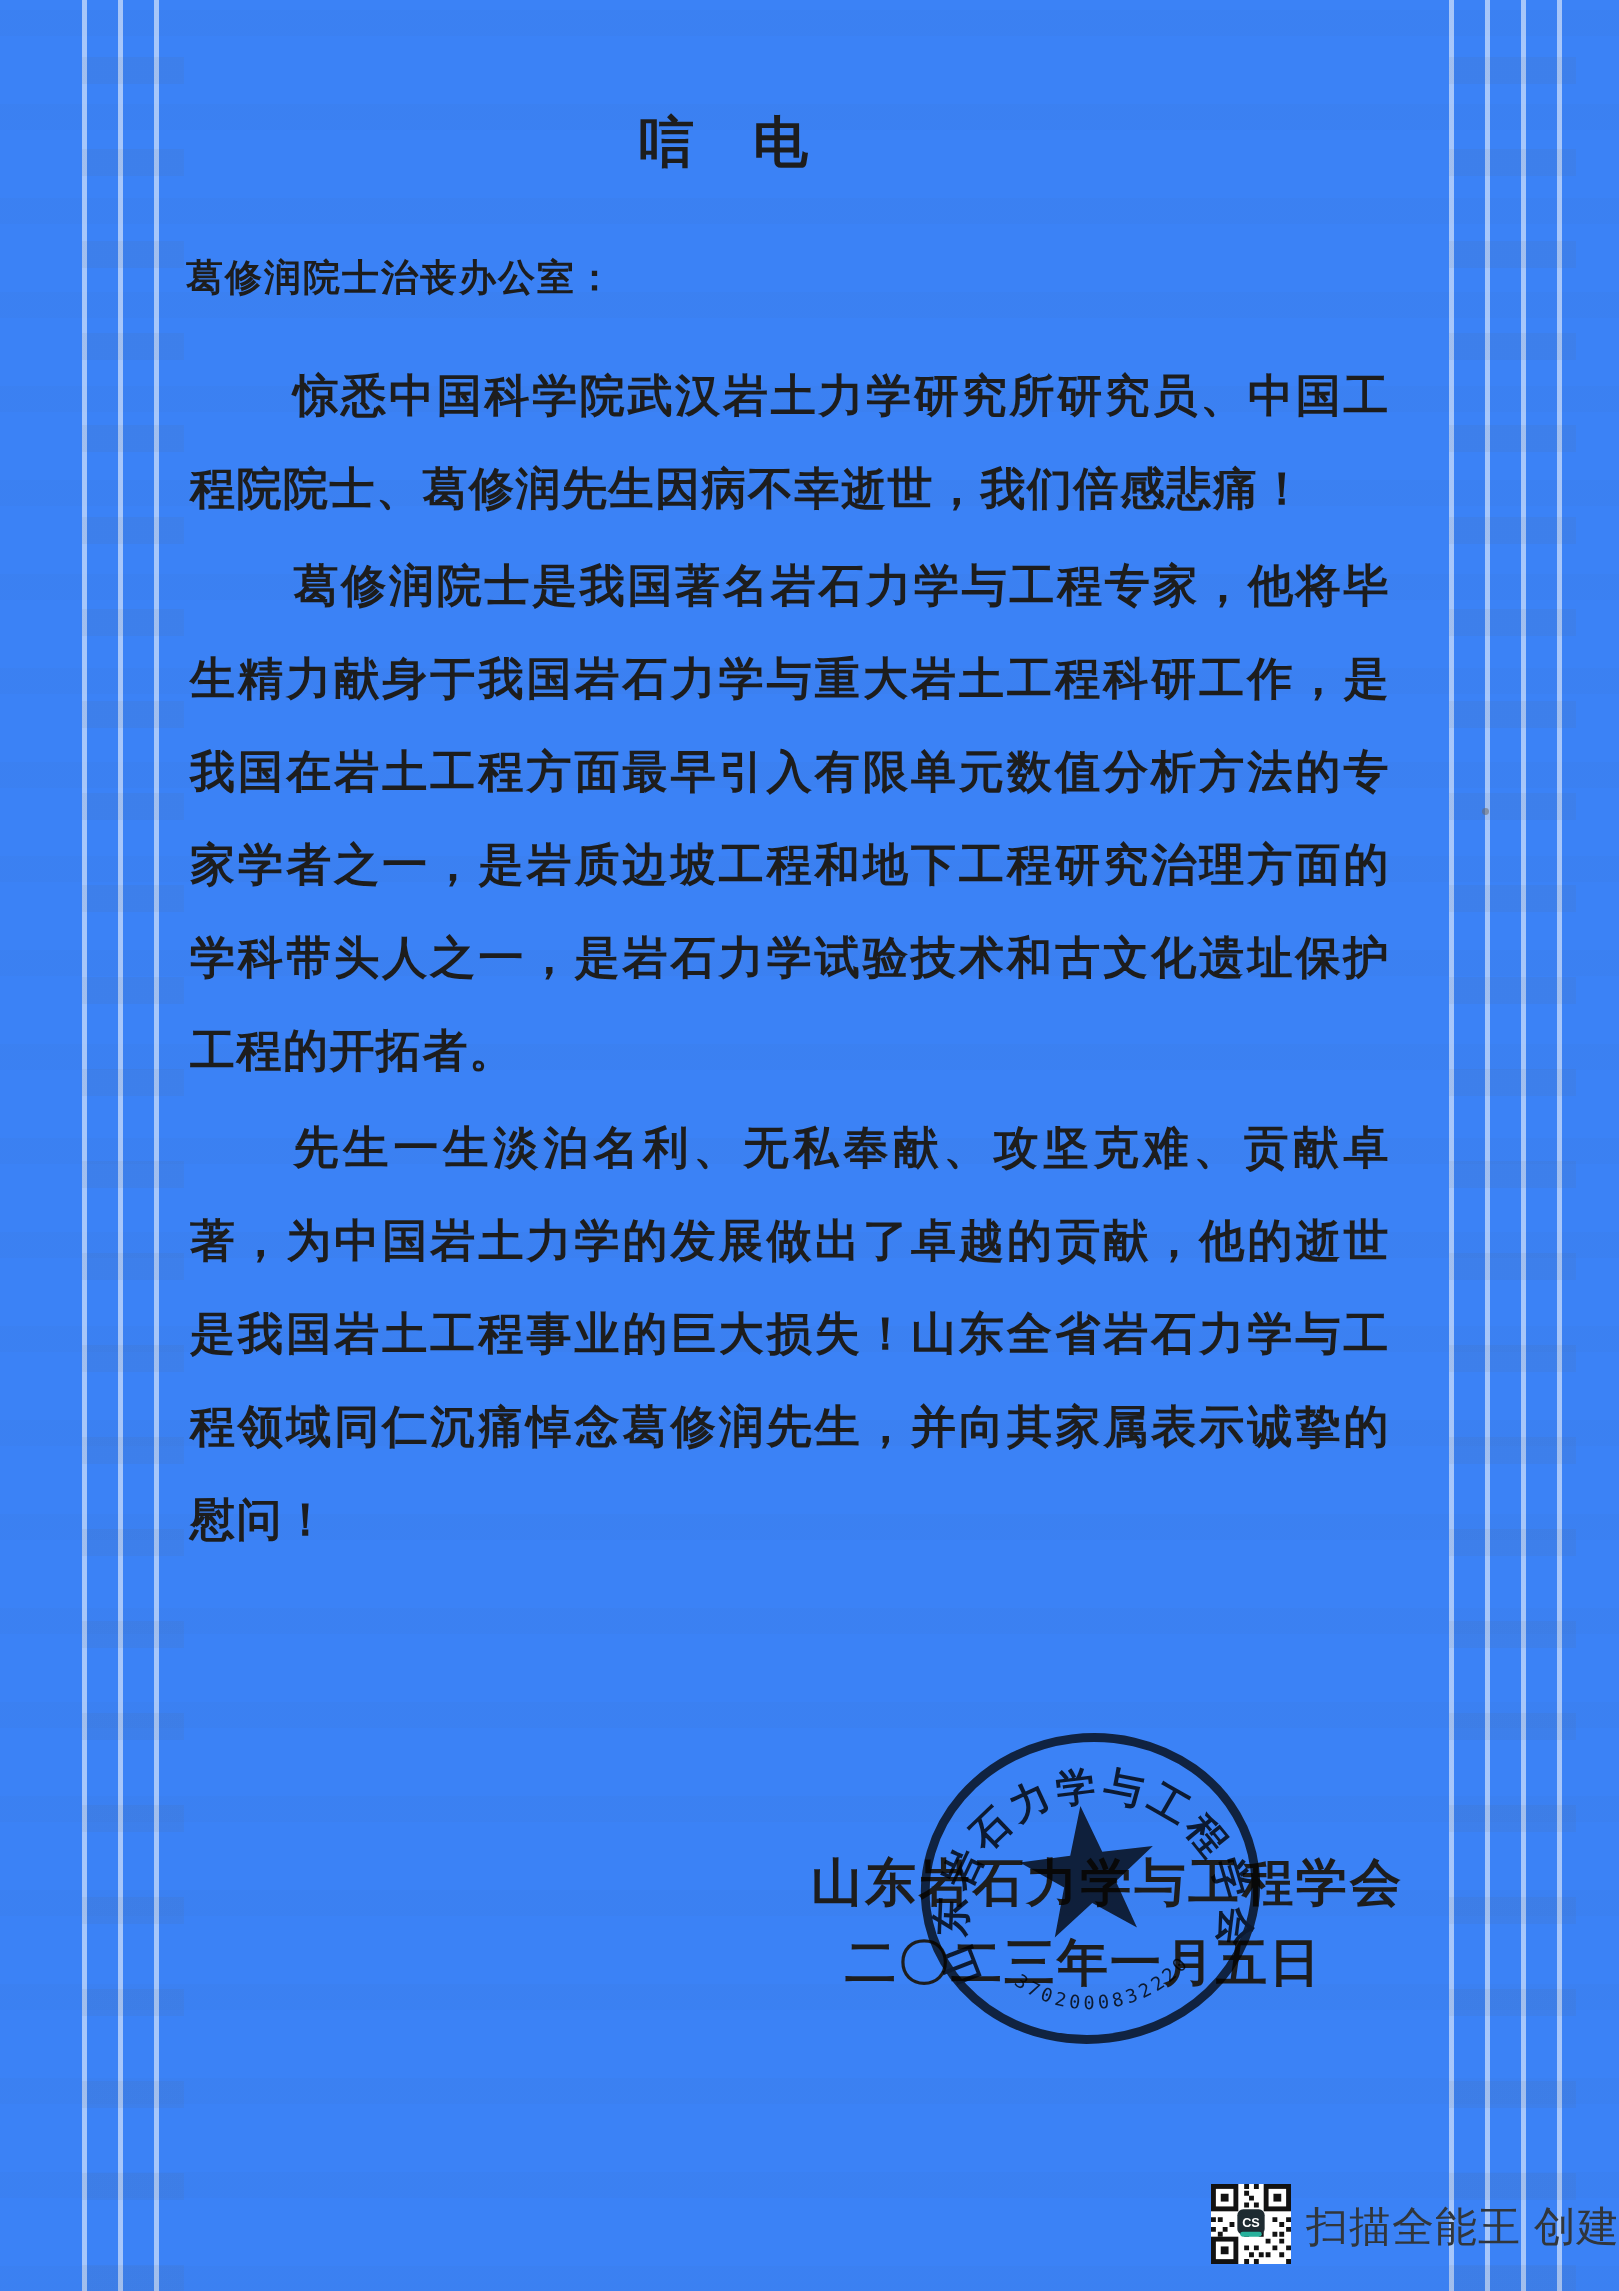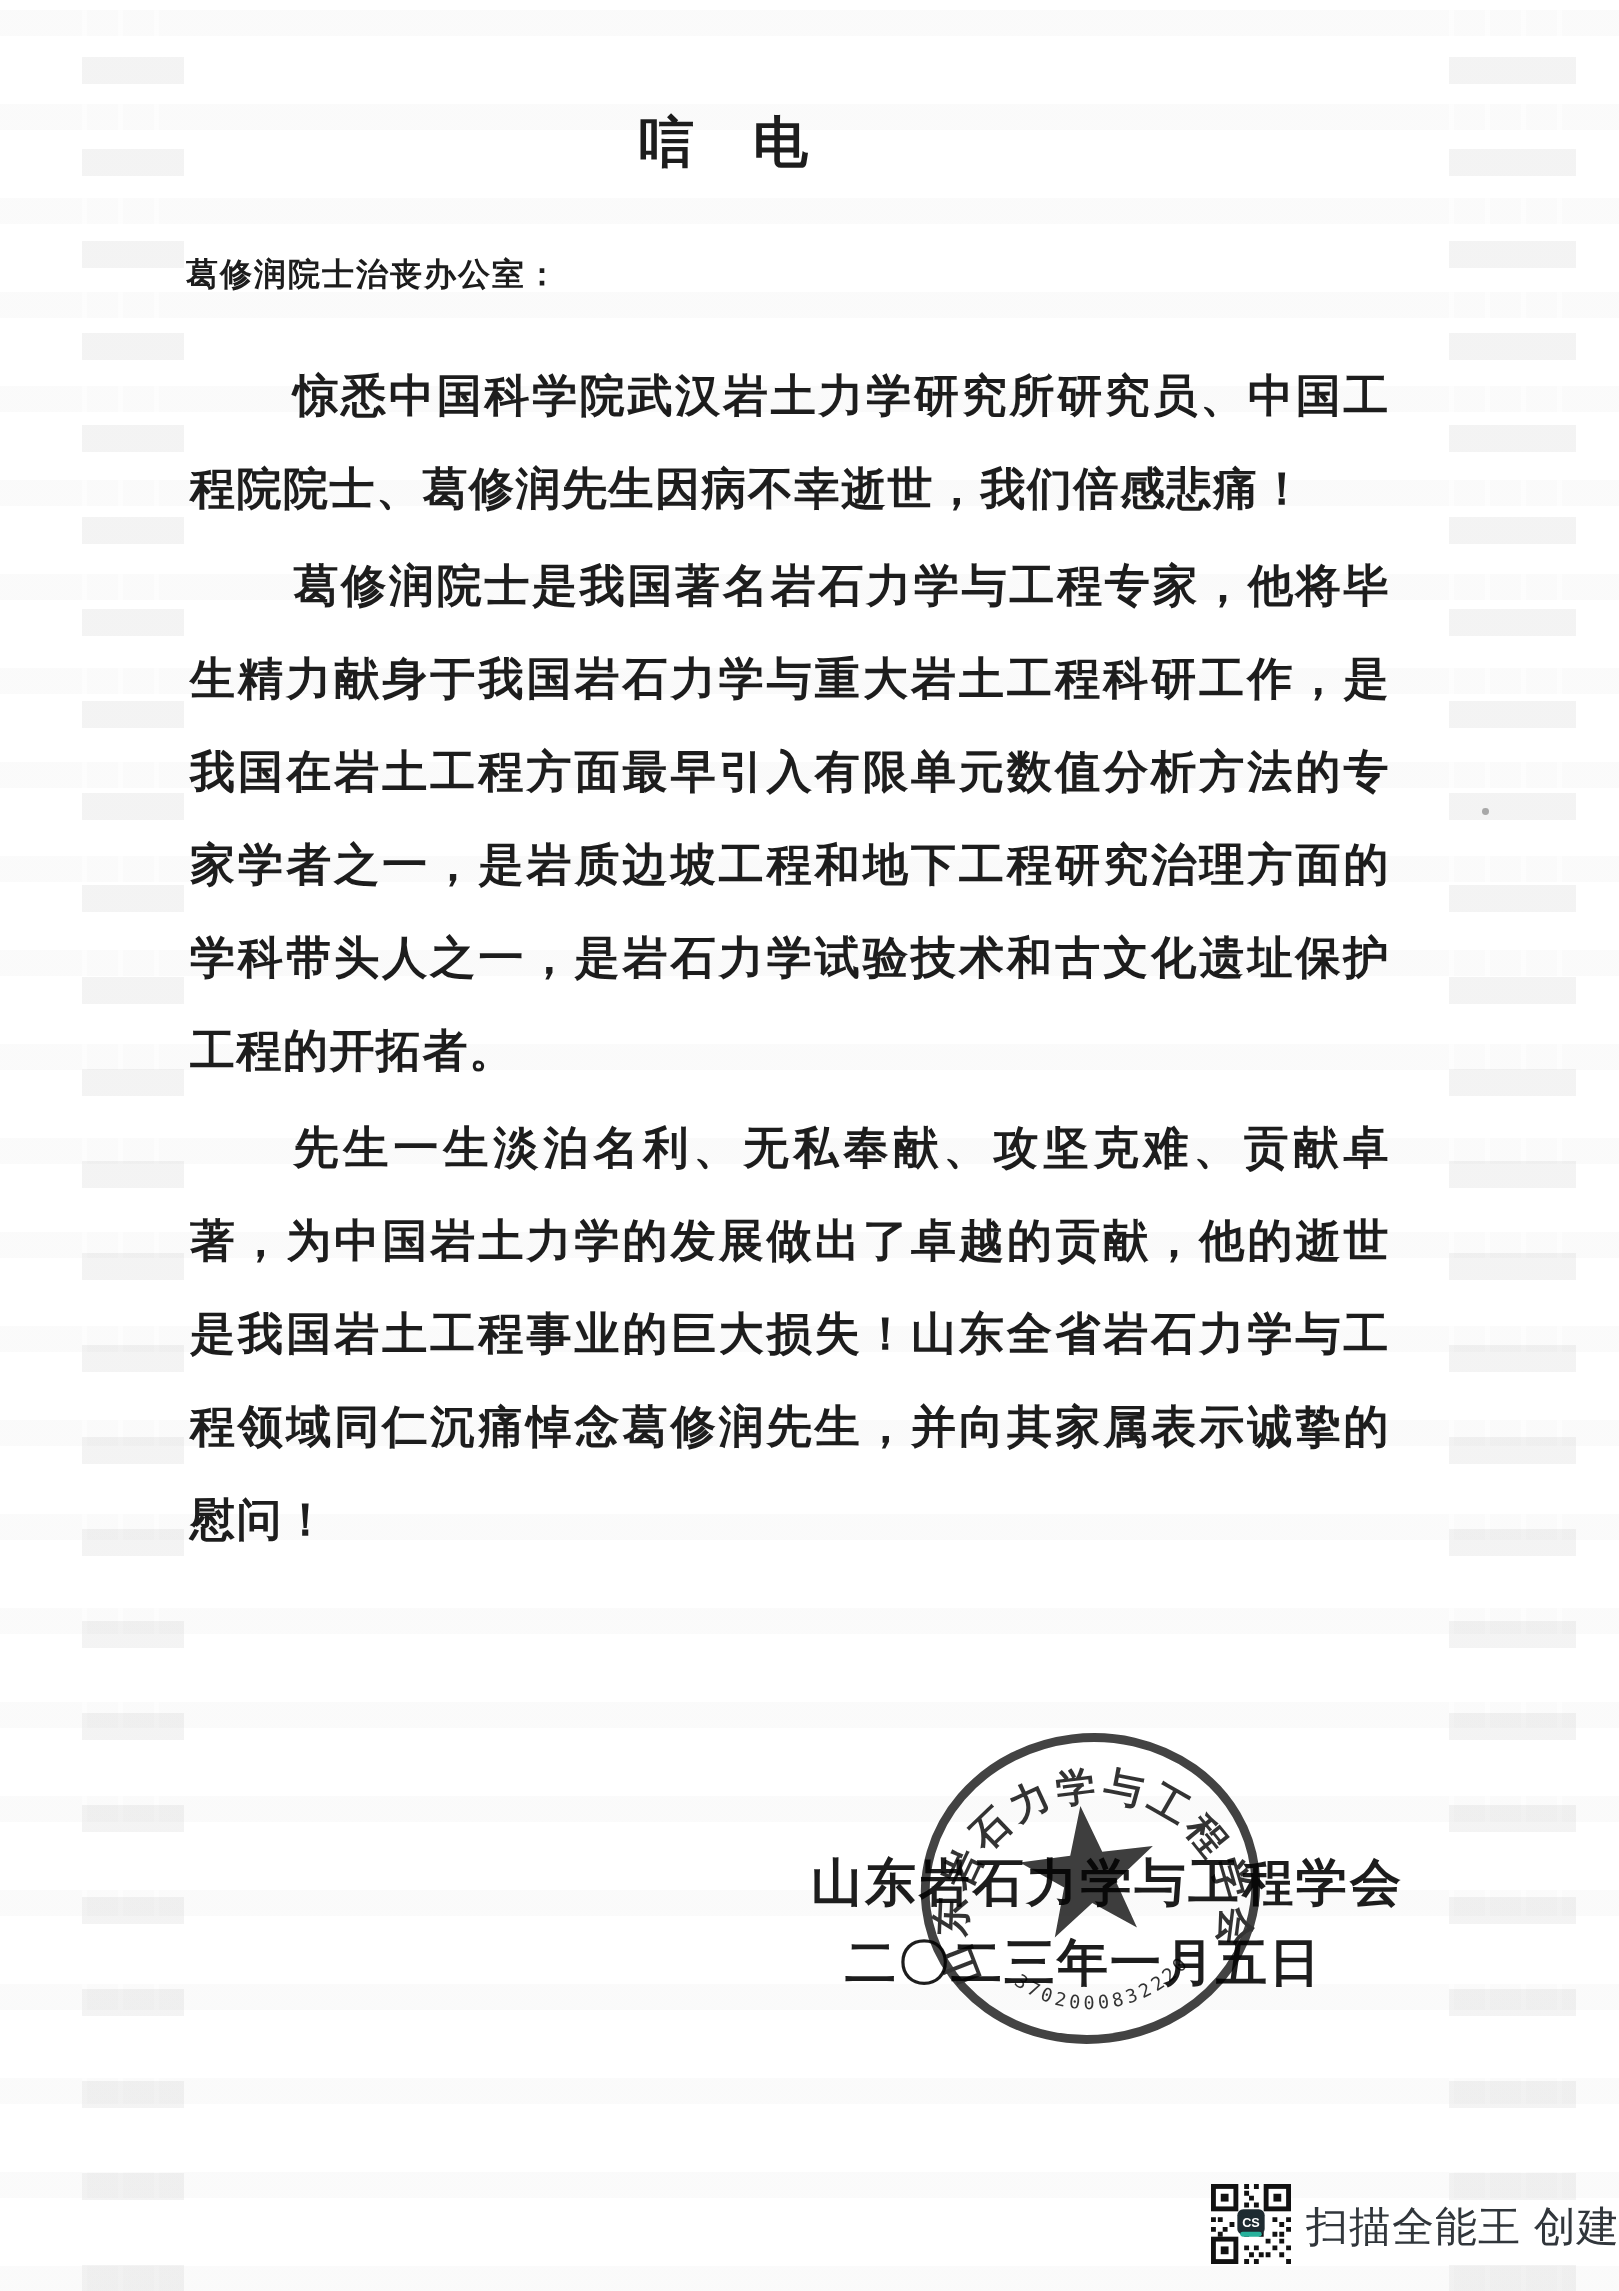--- a/index.html
+++ b/index.html
@@ -1,20 +1,20 @@
 <!DOCTYPE html>
 <html><head>
 <meta charset="utf-8">
 <style>
   html,body{margin:0;padding:0;background:#888;}
   .page{
     position:relative;
     width:1619px;height:2292px;
     margin:0 auto;
-    background:#ffffff;
+    background:#3b82f6;
     overflow:hidden;
     font-family:"Liberation Sans", sans-serif;
     color:#1d1d1d;
   }
   
   .scan-texture{
     position:absolute;inset:0;
     background-image:repeating-linear-gradient(0deg, rgba(60,60,60,0.022) 0 25.5px, rgba(0,0,0,0) 25.5px 94px);
     pointer-events:none;
   }
@@ -32,21 +32,21 @@
     background:#6a6a6a;opacity:.55;
   }
 
   .doc-title{
     position:absolute;left:639px;top:106px;
     font-size:55px;font-weight:bold;letter-spacing:2px;
     white-space:pre;
   }
   .salutation{
     position:absolute;left:186px;top:253px;
-    font-size:32px;font-weight:bold;letter-spacing:2px;
+    font-size:37px;font-weight:bold;letter-spacing:2px;
   }
   .body-text{
     position:absolute;left:186px;top:345px;width:1208px;
     font-size:45px;line-height:93px;font-weight:bold;
     letter-spacing:1.5px;text-align:justify;text-justify:inter-character;
   }
   .body-text p{margin:4px;text-indent:2.3em;}
   .signature{
     position:absolute;left:811px;top:1849px;
     font-size:51px;font-weight:bold;letter-spacing:2.9px;

